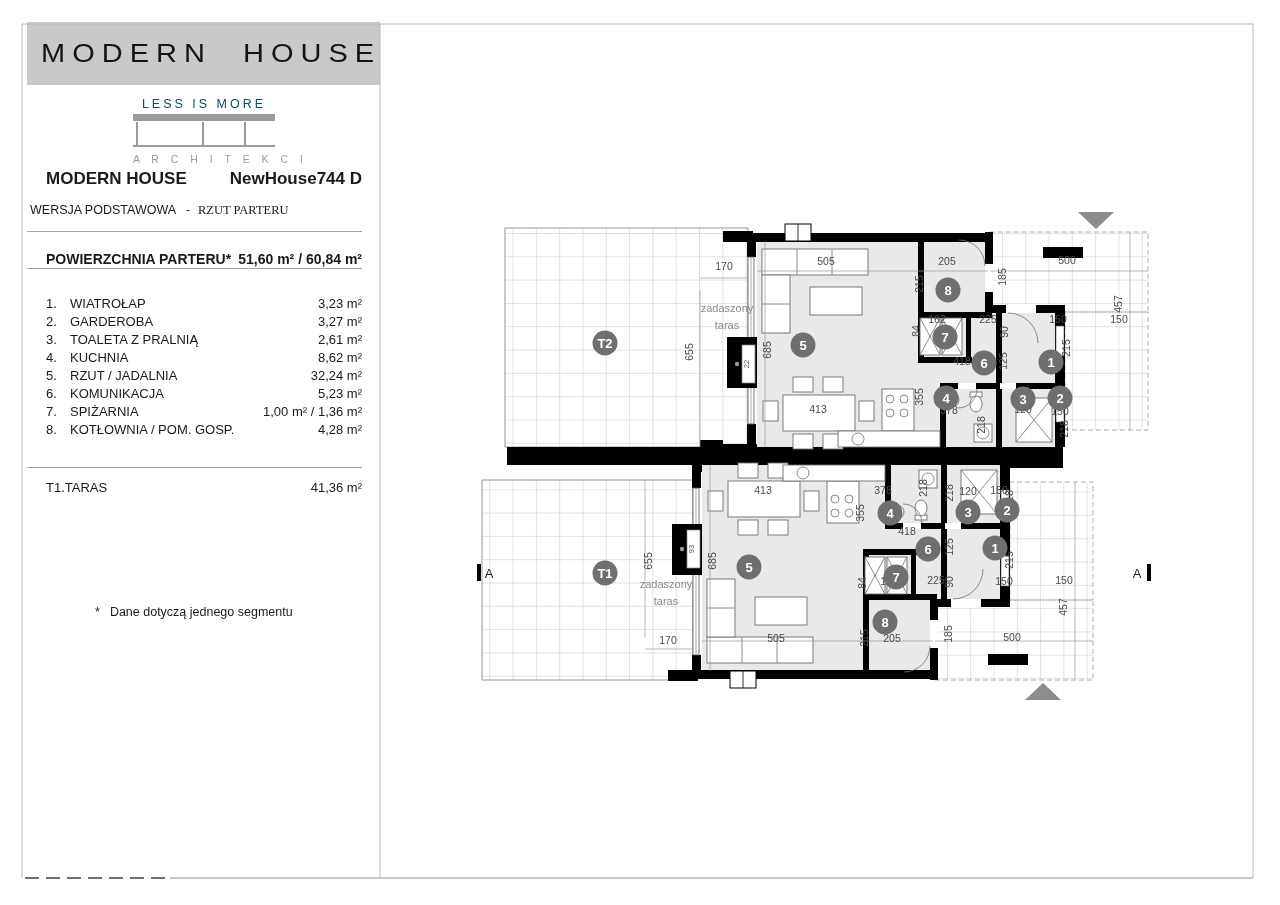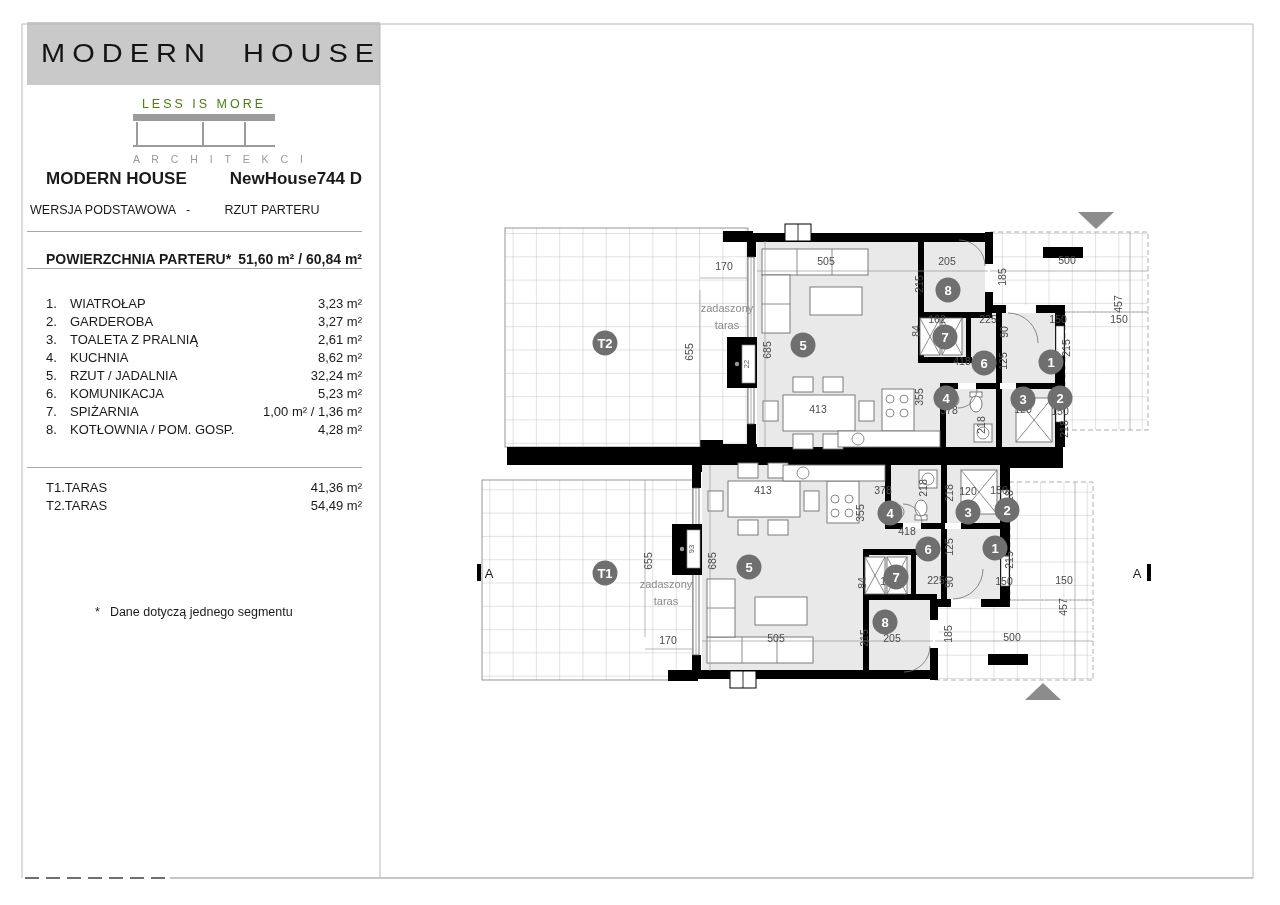--- a/index.html
+++ b/index.html
@@ -4,28 +4,28 @@
 <style>
   html,body{margin:0;padding:0;background:#fff;width:1280px;height:905px;overflow:hidden;
     font-family:"Liberation Sans","DejaVu Sans",sans-serif;color:#1a1a1a;}
   .abs{position:absolute;}
   
   #brand-banner{left:27px;top:22px;width:353px;height:63px;background:#c9c9c9;
     display:flex;align-items:center;padding-left:14px;box-sizing:border-box;}
   #brand-banner .logo{font-size:29px;letter-spacing:7px;word-spacing:16px;color:#141414;
     transform:scaleY(.92);white-space:nowrap;}
   #lim-logo{left:133px;top:97px;width:142px;text-align:center;}
-  #lim-logo .l1{font-size:12.5px;color:#4d7c0f;letter-spacing:3px;white-space:nowrap;}
+  #lim-logo .l1{font-size:12.5px;color:#0c4a6e;letter-spacing:3px;white-space:nowrap;}
   #lim-logo .bar{height:7px;background:#9b9b9b;margin-top:3px;}
   #lim-logo .l2{font-size:10.5px;color:#9b9b9b;letter-spacing:4.5px;margin-top:1px;white-space:nowrap;}
   #title-row{left:46px;top:169px;width:316px;display:flex;justify-content:space-between;
     font-weight:bold;font-size:17px;}
   #version-row{left:30px;top:203px;width:316px;display:flex;font-size:12.5px;}
   #version-row .v{flex:1;text-align:left;} #version-row .d{flex:0 0 20px;text-align:center;}
-  #version-row .w{flex:1;text-align:center;}
+  #version-row .w{flex:1;text-align:left;font-family:Liberation Serif, serif;}
   .rule{left:27px;width:335px;border-top:1px solid #a8a8a8;height:0;}
   #area-row{left:46px;top:243px;width:316px;display:flex;justify-content:space-between;
     font-weight:bold;font-size:14px;margin-top:8px;}
   #room-list{left:46px;top:295px;width:316px;font-size:13px;}
   #room-list .row{display:flex;height:18px;line-height:18px;}
   #room-list .no{width:24px;} #room-list .nm{flex:1;} #room-list .ar{text-align:right;}
   #terrace-list{left:46px;top:479px;width:316px;font-size:13px;}
   #terrace-list .row{display:flex;height:18px;line-height:18px;align-items:center;}
   #terrace-list .nm{flex:1;} #terrace-list .ar{text-align:right;}
   #footnote{left:95px;top:605px;font-size:12.5px;}
@@ -124,24 +124,20 @@
       <span class="ar">4,28 m²</span>
     </div>
 </div>
 
 <div class="abs rule" style="top:467px"></div>
 
 <div class="abs" id="terrace-list">
   <div class="row">
       <span class="nm">T1.TARAS</span>
       <span class="ar">41,36 m²</span>
-    </div>
-  <div class="row">
-      <span class="nm">T2.TARAS</span>
-      <span class="ar">54,49 m²</span>
     </div>
 </div>
 
 <div class="abs" id="footnote">
   <span class="mark">*</span><span>Dane dotyczą jednego segmentu</span>
 </div>
 
 <svg class="abs" id="plan" width="1280" height="905" viewBox="0 0 1280 905" xmlns="http://www.w3.org/2000/svg">
   <defs>
     <pattern id="tl" patternUnits="userSpaceOnUse" width="23.3" height="23.3">

